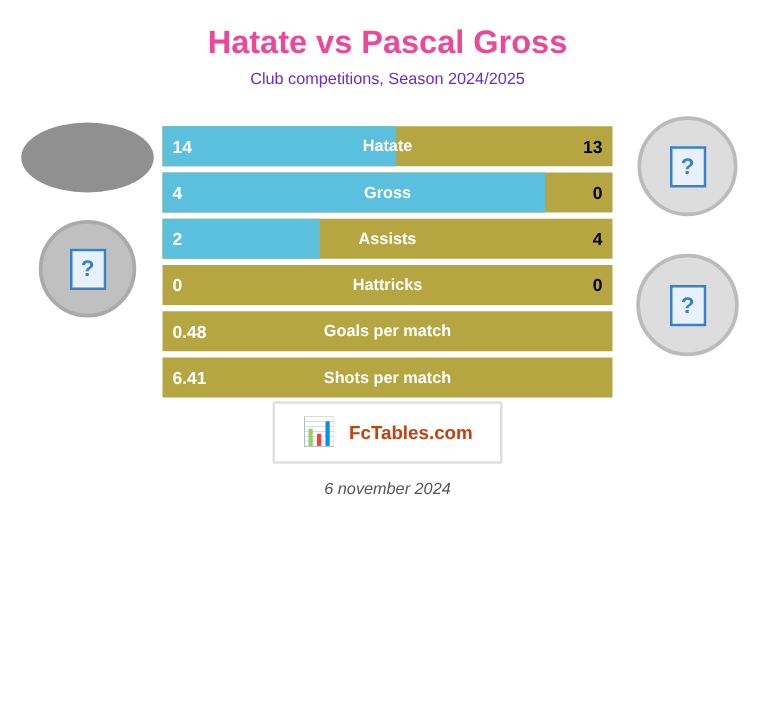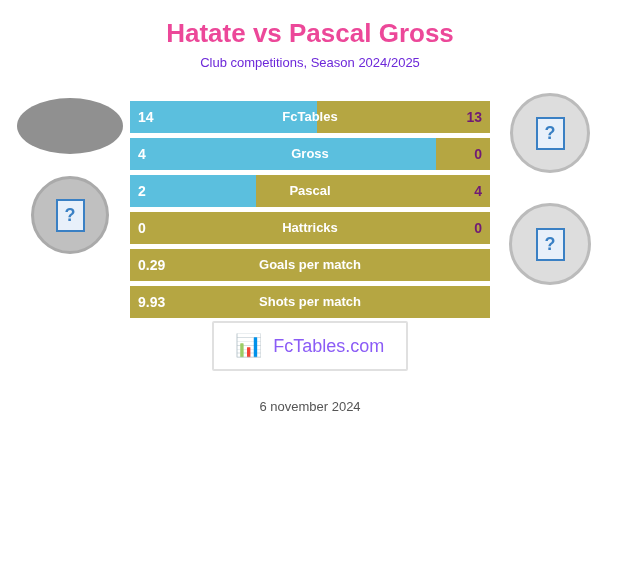--- a/index.html
+++ b/index.html
@@ -143,21 +143,21 @@
       transform: translateX(-50%);
       color: #fff;
       font-weight: bold;
       font-size: 13px;
       z-index: 2;
       white-space: nowrap;
     }
     .bar-right-val {
       position: absolute;
       right: 8px;
-      color: #701a75;
+      color: #000000;
       font-weight: bold;
       font-size: 14px;
       z-index: 2;
     }
     .bar-fill-left {
       position: absolute;
       left: 0;
       top: 0;
       height: 100%;
       background: #5bbfde;
@@ -171,29 +171,30 @@
       display: flex;
       align-items: center;
       gap: 10px;
       border-radius: 2px;
     }
     .wm-icon {
       font-size: 22px;
       color: #b5a642;
     }
     .wm-text {
-      font-size: 18px;
-      font-weight: normal;
-      color: #8b5cf6;
+      font-size: 15px;
+      font-weight: bold;
+      color: #c2410c;
     }
     .date-label {
-      margin-top: 28px;
+      margin-top: 12px;
       font-size: 13px;
       color: #555;
       text-align: center;
+      font-style: italic;
     }
   </style>
 </head>
 <body>
 
 <div class="container">
   <div class="title">Hatate vs Pascal Gross</div>
   <div class="subtitle">Club competitions, Season 2024/2025</div>
 
   <div class="main-content">
@@ -203,57 +204,57 @@
       <div class="avatar-circle avatar-medium" style="margin-top:10px; width:78px; height:78px;">
         <span class="question-mark">?</span>
       </div>
     </div>
 
     <div class="bars-section" id="bars-section">
         <div class="bar-row">
         <div class="bar-bg" style="width:100%; position:relative;">
           <div class="bar-fill-left" style="width:51.85%; background:#5bbfde;"></div>
           <span class="bar-left-val">14</span>
-          <span class="bar-label">FcTables</span>
+          <span class="bar-label">Hatate</span>
           <span class="bar-right-val">13</span>
         </div>
       </div>
         <div class="bar-row">
         <div class="bar-bg" style="width:100%; position:relative;">
           <div class="bar-fill-left" style="width:85%; background:#5bbfde;"></div>
           <span class="bar-left-val">4</span>
           <span class="bar-label">Gross</span>
           <span class="bar-right-val">0</span>
         </div>
       </div>
         <div class="bar-row">
         <div class="bar-bg" style="width:100%; position:relative;">
           <div class="bar-fill-left" style="width:35%; background:#5bbfde;"></div>
           <span class="bar-left-val">2</span>
-          <span class="bar-label">Pascal</span>
+          <span class="bar-label">Assists</span>
           <span class="bar-right-val">4</span>
         </div>
       </div>
         <div class="bar-row">
         <div class="bar-bg" style="width:100%; position:relative;">
           <div class="bar-fill-left" style="width:0%; background:#5bbfde;"></div>
           <span class="bar-left-val">0</span>
           <span class="bar-label">Hattricks</span>
           <span class="bar-right-val">0</span>
         </div>
       </div>
         <div class="bar-row">
         <div class="bar-bg" style="width:100%; position:relative; background:#b5a642;">
-          <span class="bar-left-val">0.29</span>
+          <span class="bar-left-val">0.48</span>
           <span class="bar-label">Goals per match</span>
         </div>
       </div>
         <div class="bar-row">
         <div class="bar-bg" style="width:100%; position:relative; background:#b5a642;">
-          <span class="bar-left-val">9.93</span>
+          <span class="bar-left-val">6.41</span>
           <span class="bar-label">Shots per match</span>
         </div>
       </div>
       </div>
 
     <div class="right-avatars">
       <div class="avatar-right-circle avatar-right-big" style="width:80px; height:80px;">
         <span class="question-mark">?</span>
       </div>
       <div class="avatar-right-circle avatar-right-medium" style="width:82px; height:82px; margin-top:16px;">

